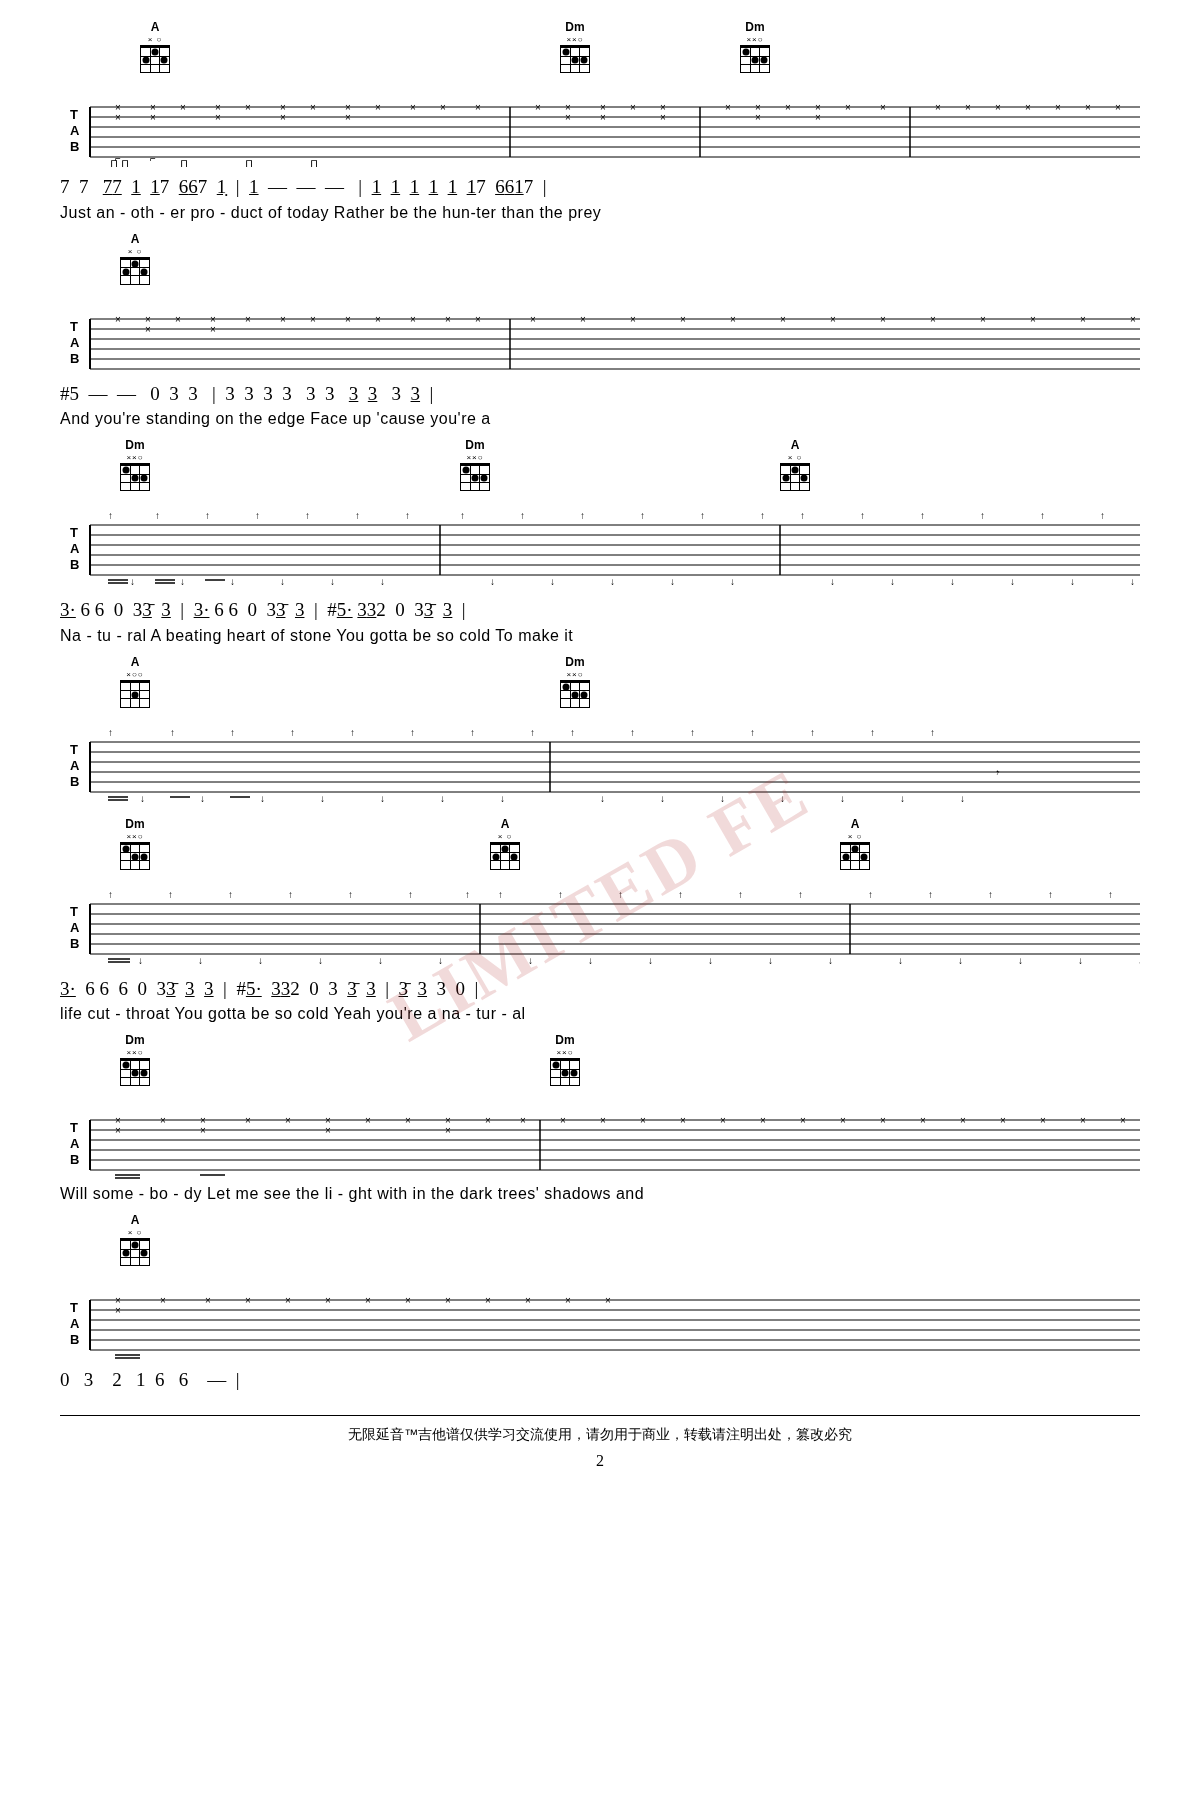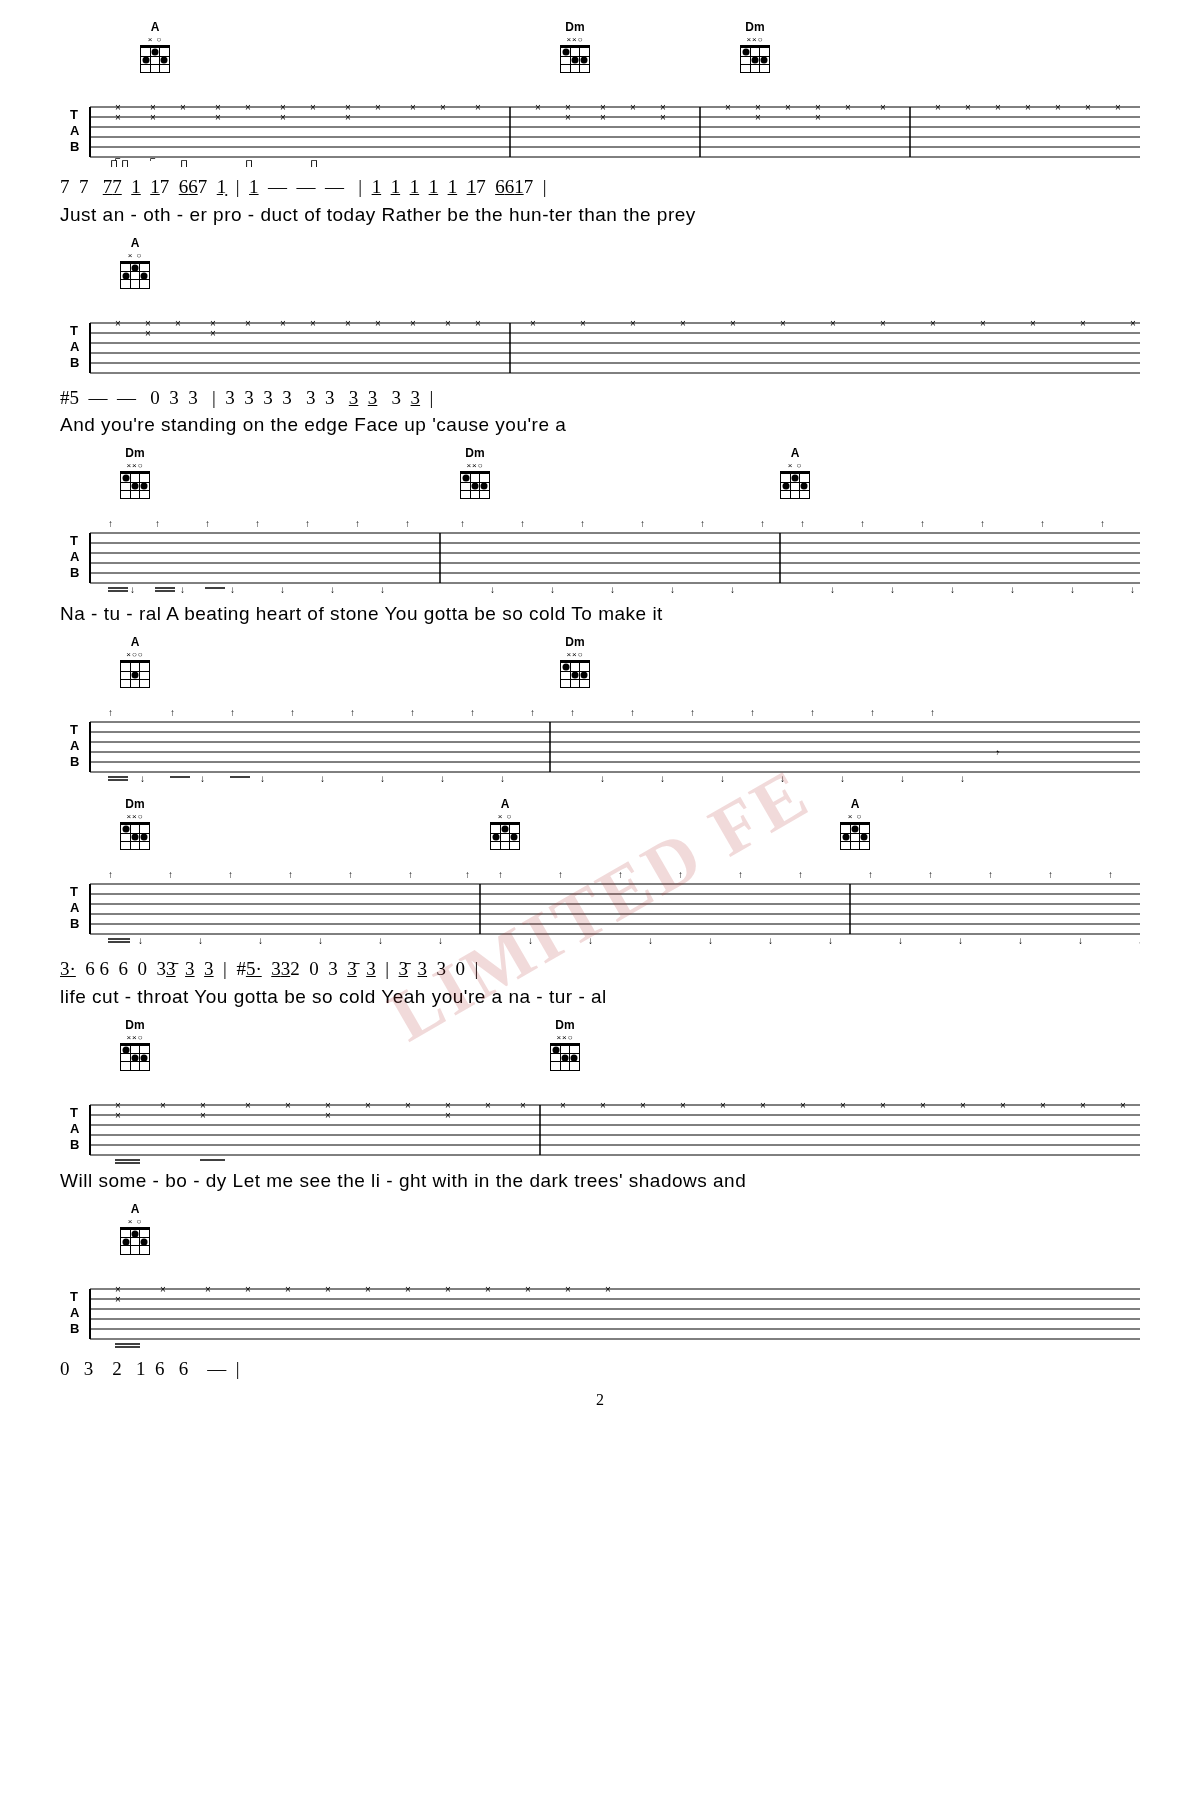--- a/index.html
+++ b/index.html
@@ -76,21 +76,21 @@
 
     .notation-block {
       font-family: 'Times New Roman', serif;
       font-size: 19px;
       line-height: 1.5;
       margin: 2px 0;
     }
 
     .lyrics-block {
       font-family: Arial, 'Microsoft YaHei', sans-serif;
-      font-size: 19px;
+      font-size: 16px;
       margin: 1px 0 10px 0;
       letter-spacing: 0.5px;
     }
 
     
     .cd {
       position: absolute;
       display: flex;
       flex-direction: column;
       align-items: center;
@@ -451,20 +451,23 @@
       <text x="1100" y="14" font-size="10" fill="#000">↑</text>
 
       <line x1="48" y1="75" x2="68" y2="75" stroke="#000" stroke-width="1.5"></line>
       <line x1="95" y1="75" x2="115" y2="75" stroke="#000" stroke-width="1.5"></line>
       <line x1="145" y1="75" x2="165" y2="75" stroke="#000" stroke-width="1.5"></line>
       <line x1="48" y1="78" x2="68" y2="78" stroke="#000" stroke-width="1.5"></line>
       <line x1="95" y1="78" x2="115" y2="78" stroke="#000" stroke-width="1.5"></line>
     </svg>
 
     
+    <div class="notation-block">
+      <u>3·</u> 6 6&nbsp; 0&nbsp; 3<u>3̄</u>&nbsp; <u>3</u>&nbsp; |&nbsp; <u>3·</u> 6 6&nbsp; 0&nbsp; 3<u>3̄</u>&nbsp; <u>3</u>&nbsp; |&nbsp; #<u>5·</u> <u>3</u><u>3</u>2&nbsp; 0&nbsp; 3<u>3̄</u>&nbsp; <u>3</u>&nbsp; |
+    </div>
     <div class="lyrics-block">Na - tu - ral     A beating    heart of  stone   You gotta    be so cold    To make it</div>
   </div>
 
   <div class="section-block">
     
     <div class="chords-above" style="height:65px; position:relative;">
       <div class="cd" style="left:60px; top:0;">
         <div class="cd-name">A</div>
         <div class="cd-xmarks">×○○</div>
         <div class="cd-grid">
@@ -797,17 +800,20 @@
       <line x1="55" y1="75" x2="80" y2="75" stroke="#000" stroke-width="1.5"></line>
       <line x1="55" y1="78" x2="80" y2="78" stroke="#000" stroke-width="1.5"></line>
     </svg>
 
     
     <div class="notation-block">
       0&nbsp;&nbsp; 3&nbsp;&nbsp;&nbsp; 2&nbsp;&nbsp; 1&nbsp; 6&nbsp;&nbsp; 6&nbsp;&nbsp;&nbsp; —&nbsp; |
     </div>
   </div>
 
+  <div class="bottom-text">
+    <span>无限延音™吉他谱仅供学习交流使用，请勿用于商业，转载请注明出处，篡改必究</span>
+  </div>
   <div class="page-number">
     <span>2</span>
   </div>
 
 </div>
 
 </body></html>

